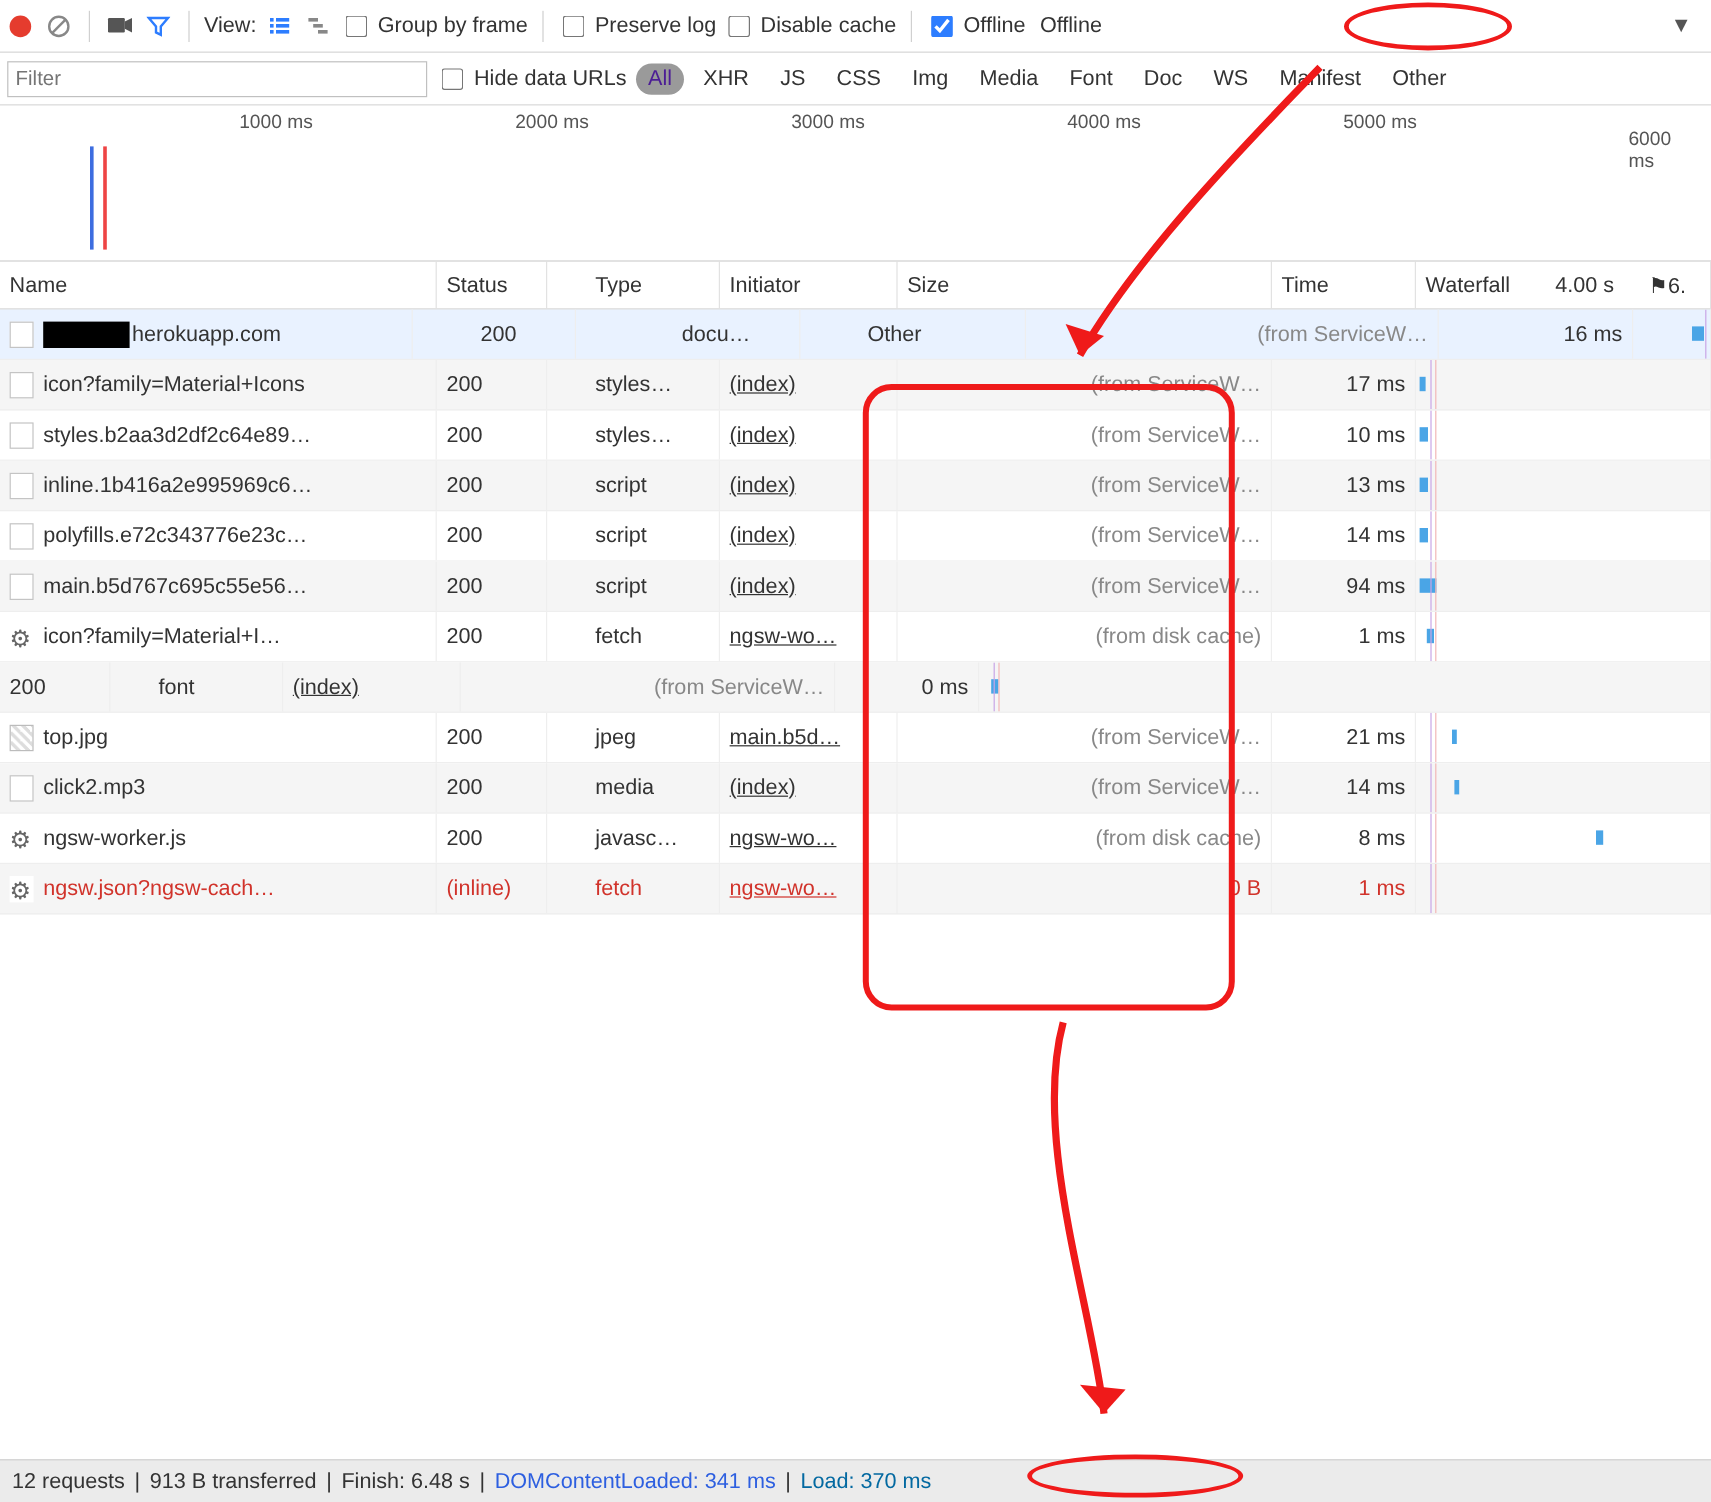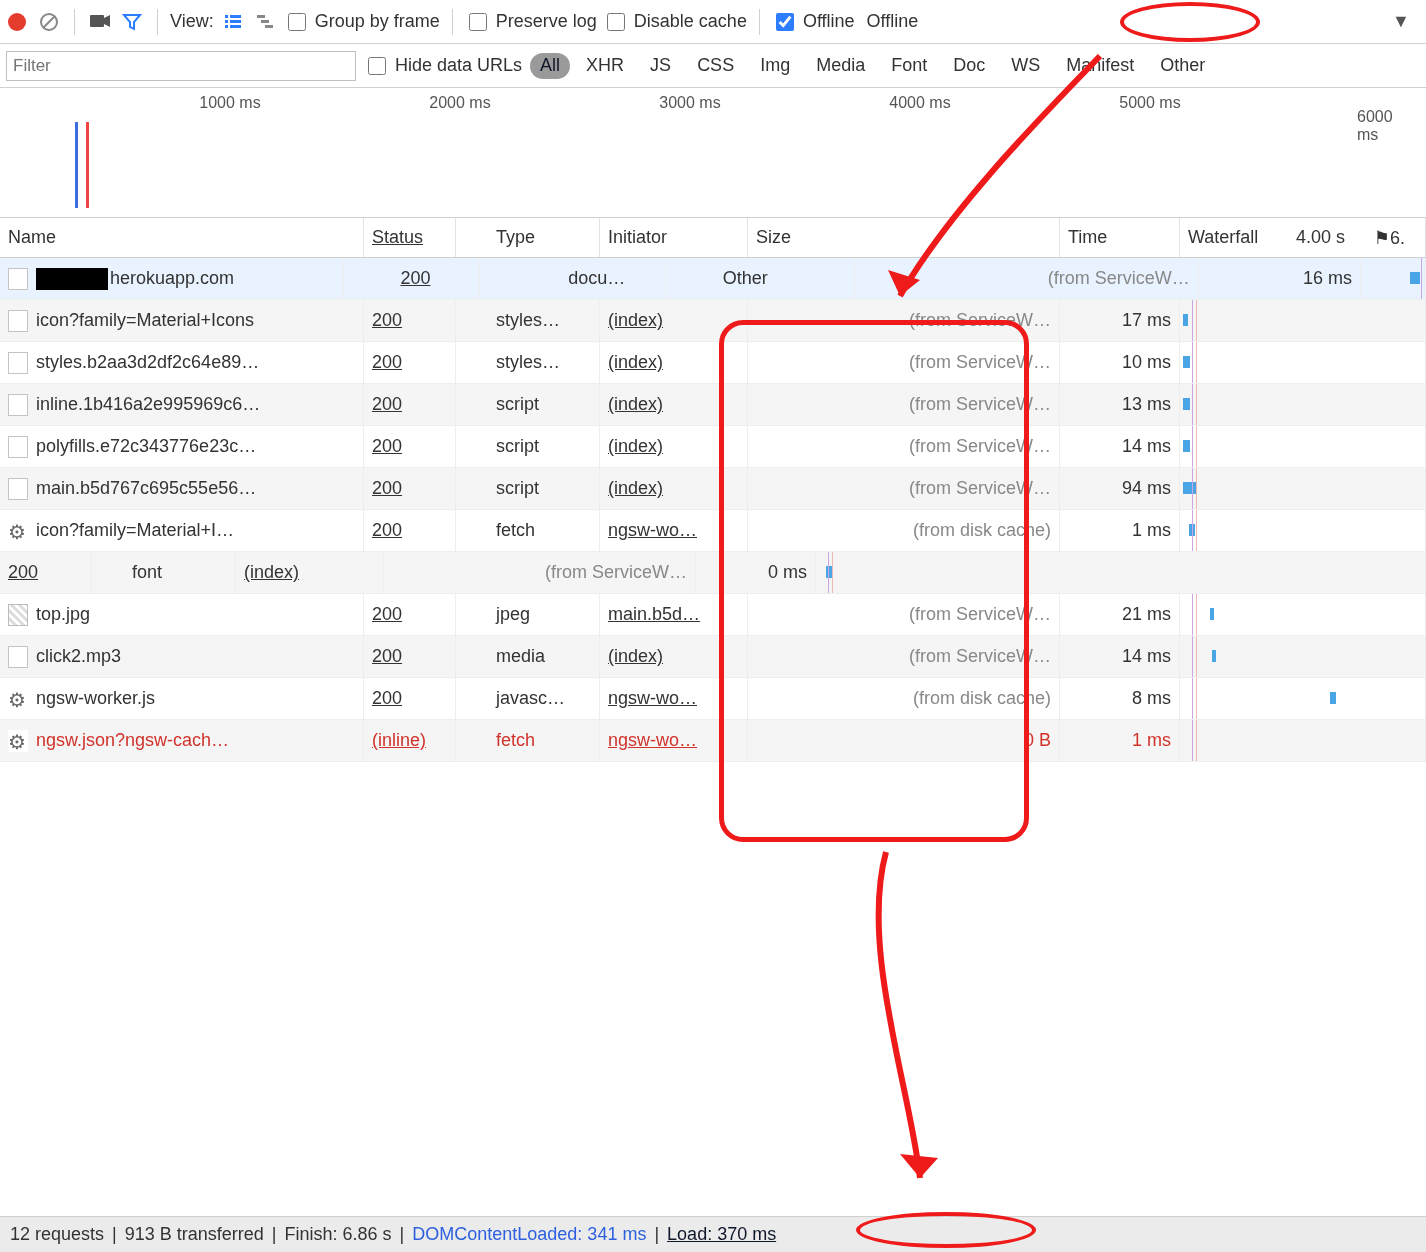--- a/index.html
+++ b/index.html
@@ -7,28 +7,28 @@
   .toolbar { display:flex; align-items:center; height:44px; border-bottom:1px solid #d0d0d0; padding:0 4px; gap:6px; background:#fff; }
   .vsep { width:1px; height:26px; background:#d0d0d0; margin:0 6px; }
   .record-dot { width:18px; height:18px; border-radius:50%; background:#e53c2e; }
   .icon { display:inline-flex; align-items:center; justify-content:center; width:26px; height:26px; color:#555; }
   .chk { display:inline-flex; align-items:center; gap:6px; color:#333; }
   .chk input { width:18px; height:18px; }
   .chk.offline input { accent-color:#2d7dff; }
   .filterbar { display:flex; align-items:center; height:44px; border-bottom:1px solid #d0d0d0; padding:6px; gap:8px; background:#fff; }
   .filter-input { height:30px; width:350px; border:1px solid #c0c0c0; padding:2px 6px; font-size:17px; color:#888; background:#fff; }
   .pill { display:inline-flex; align-items:center; justify-content:center; height:26px; padding:0 10px; border-radius:14px; color:#333; cursor:pointer; }
-  .pill.active { background:#9a9a9a; color:#0f172a; }
+  .pill.active { background:#9a9a9a; color:#4c1d95; }
   .timeline { height:130px; border-bottom:1px solid #d0d0d0; position:relative; background:#fff; }
   .tick { position:absolute; top:6px; font-size:16px; color:#555; transform:translateX(-50%); }
   .tl-canvas { position:absolute; top:30px; left:0; right:0; bottom:0; }
   .headers { display:flex; height:40px; border-bottom:1px solid #d0d0d0; background:#fff; font-size:18px; color:#333; }
   .headers > div { display:flex; align-items:center; padding:0 8px; border-right:1px solid #e2e2e2; overflow:hidden; white-space:nowrap; text-overflow:ellipsis; cursor:pointer; }
   .col-name { width:364px; }
-  .col-status { width:92px;text-decoration:underline; }
+  .col-status { width:92px; }
   .col-type { width:112px;margin-left:32px; }
   .col-initiator { width:148px; }
   .col-size { width:312px; justify-content:flex-start; }
   .col-time { width:120px; }
   .col-waterfall { flex:1; position:relative; }
   .row { display:flex; height:42px; border-bottom:1px solid #eee; }
   .row.alt { background:#f5f5f5; }
   .row.sel { background:#e9f2ff;gap:48px; }
   .row > div { display:flex; align-items:center; padding:0 8px; border-right:1px solid #eee; overflow:hidden; white-space:nowrap; text-overflow:ellipsis; }
   .row .col-size { color:#888; justify-content:flex-end; }
@@ -36,21 +36,21 @@
   .row .col-initiator { color:#333; text-decoration:underline; }
   .row.failed { color:#d1332b; }
   .row.failed .col-size, .row.failed .col-initiator { color:#d1332b; }
   .ficon { display:inline-block; width:20px; height:22px; border:1px solid #c4c4c4; background:#fff; margin-right:8px; flex:0 0 auto; position:relative; }
   .ficon.gear { border:none; font-size:20px; color:#666; }
   .ficon.img { border:1px solid #bcbcbc; background:linear-gradient(45deg,#ddd 25%,#fff 25%,#fff 50%,#ddd 50%,#ddd 75%,#fff 75%); background-size:8px 8px; }
   .blackbox { display:inline-block; width:72px; height:22px; background:#000; margin-right:2px; }
   .wf-bar { position:absolute; height:12px; top:14px; background:#4aa5e6; }
   .statusbar { position:absolute; bottom:0; left:0; right:0; height:36px; display:flex; align-items:center; padding:0 10px; background:#ebebeb; border-top:1px solid #d0d0d0; font-size:18px; color:#333; gap:8px; }
   .statusbar .dcl { color:#2d5fe0; }
-  .statusbar .load { color:#0f172a;text-decoration:underline; }
+  .statusbar .load { color:#0369a1; }
   .annot { position:absolute; pointer-events:none; }
   .circle { border:4px solid #ef1a1a; border-radius:50%; position:absolute; pointer-events:none; }
 </style>
 </head>
 <body>
 
 <div class="toolbar">
   <span class="icon">
       <span class="record-dot"></span>
     </span>
@@ -352,21 +352,21 @@
         <div style="position: absolute; left: 16px; top: 0px; bottom: 0px; width: 1px; background: rgb(242, 183, 183);"></div>
       </div>
     </div>
   </div>
 
 <div class="statusbar">
   <span>12 requests</span>
     <span>|</span>
   <span>913 B transferred</span>
     <span>|</span>
-  <span>Finish: 6.86 s</span>
+  <span>Finish: 6.48 s</span>
     <span>|</span>
   <span class="dcl">DOMContentLoaded: 341 ms</span>
     <span>|</span>
   <span class="load">Load: 370 ms</span>
 </div>
 
 <div class="circle" style="left:1120px; top:2px; width:140px; height:40px;"></div>
 <div class="annot" style="left:870px; top:48px; width:250px; height:270px;">
   <svg width="250" height="270">
       <path d="M 230 8 C 180 60, 80 160, 30 248" fill="none" stroke="#ef1a1a" stroke-width="6"></path>

